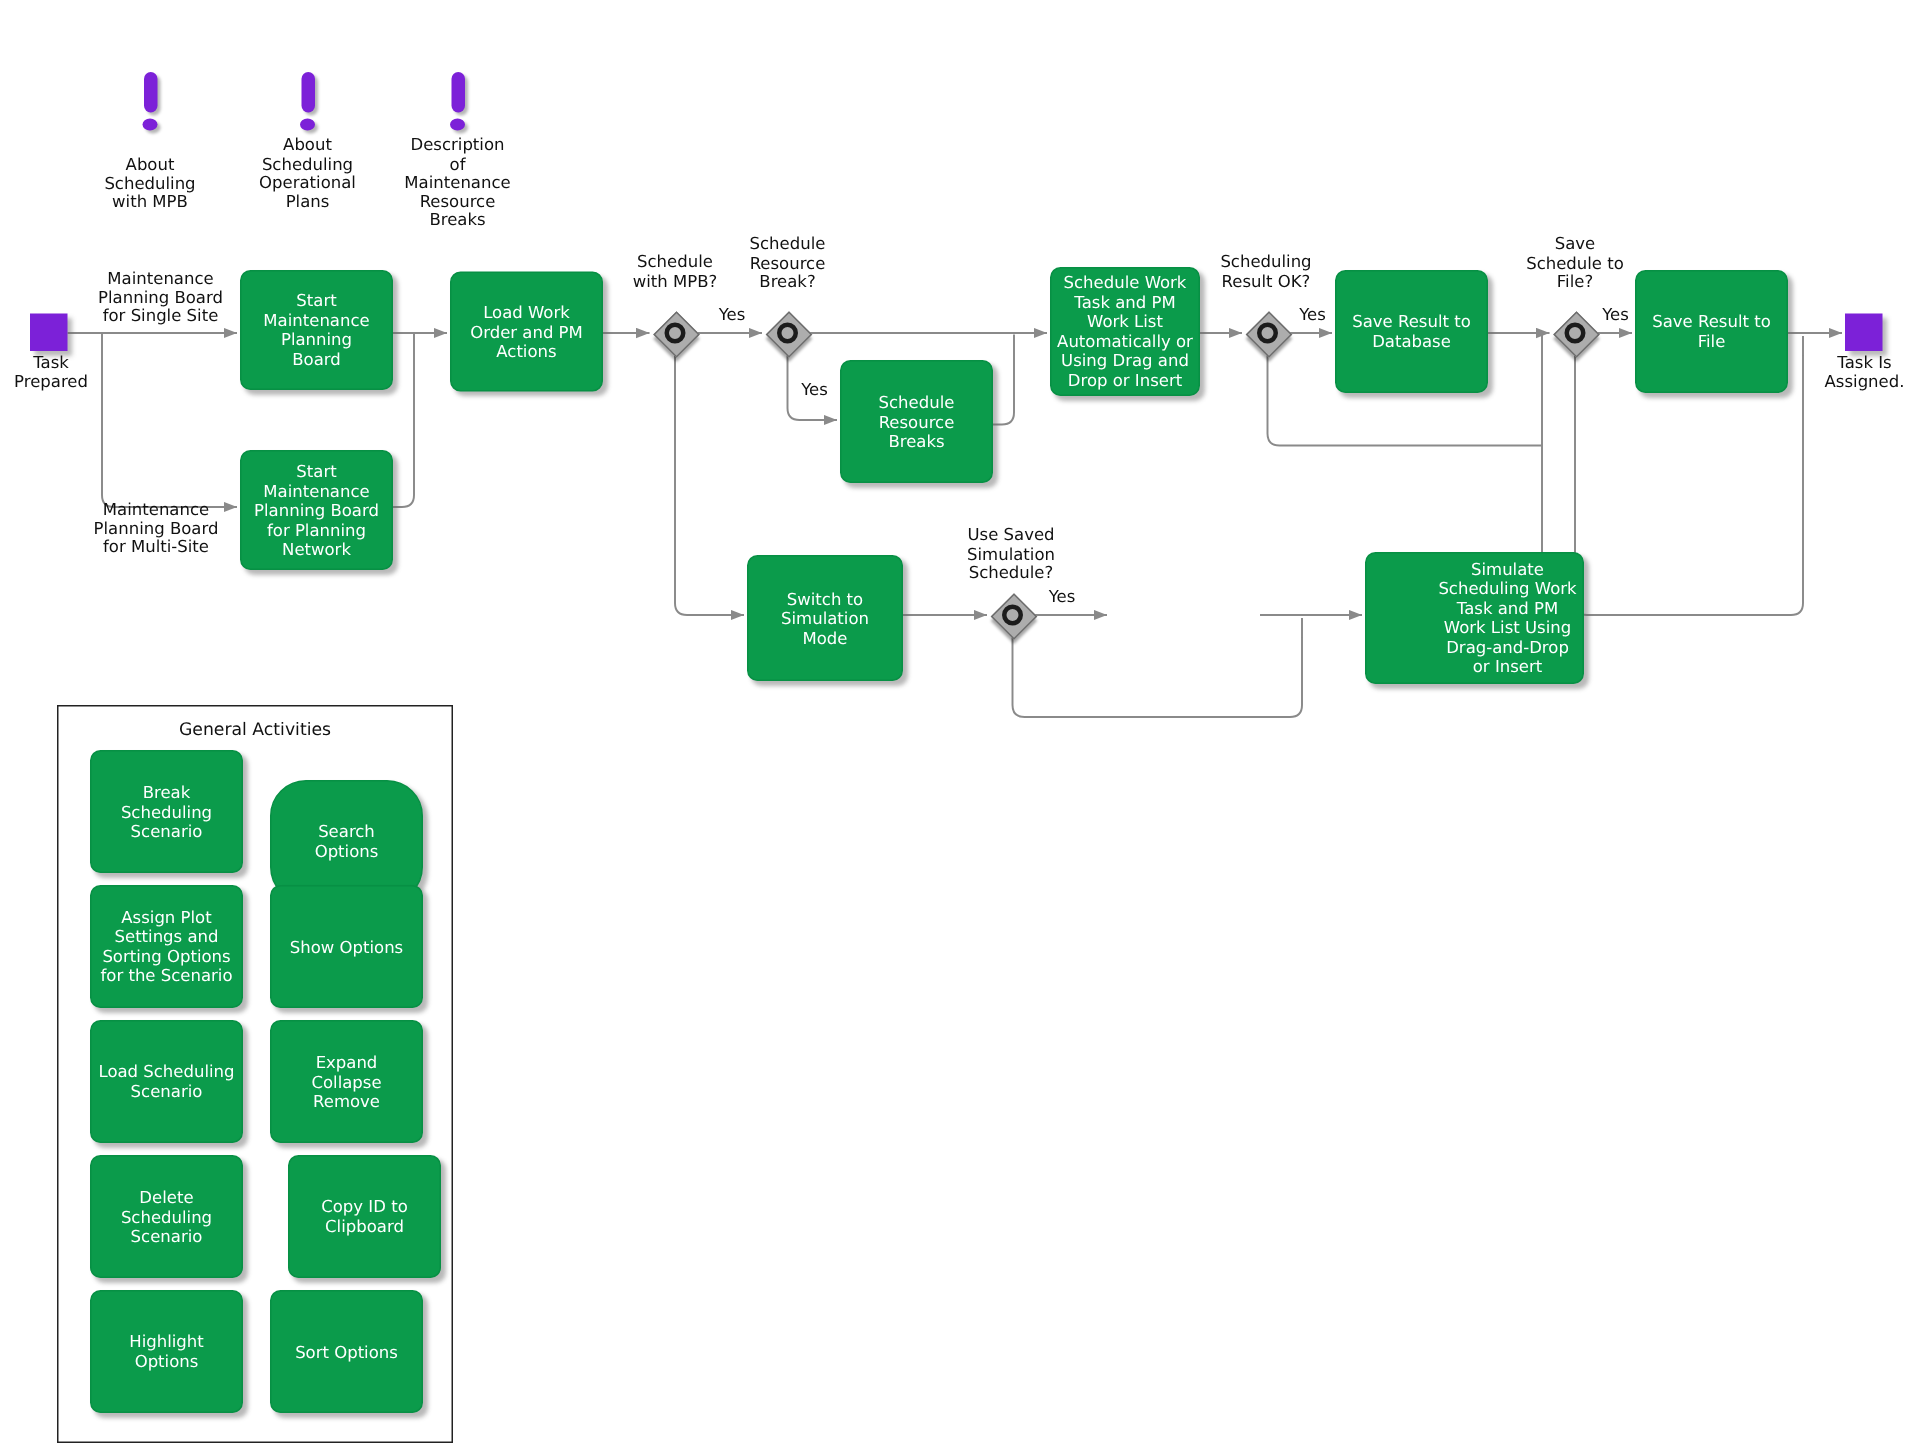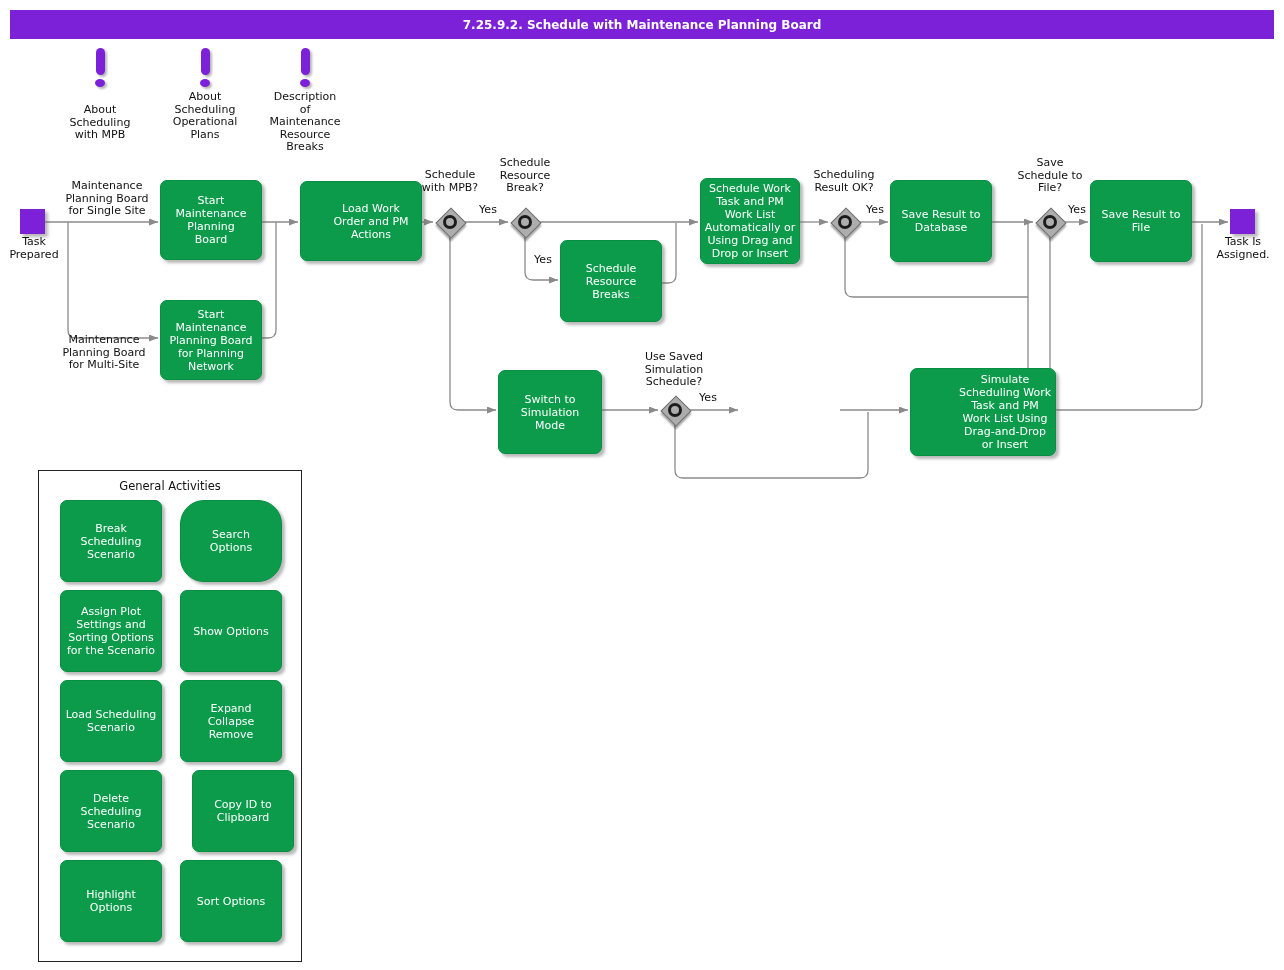--- a/index.html
+++ b/index.html
@@ -28,23 +28,20 @@
   .excl .dot{width:10px;height:8px;border-radius:50%;margin:4px auto 0 auto;}
   .panel{position:absolute;border:1px solid #222;background:#fff;z-index:2;}
   .panel-title{position:absolute;left:0;right:0;top:8px;text-align:center;
                font-size:11.5px;color:#111;}
 </style>
 </head>
 <body>
 
 <div class="stage">
 
-  <div class="titlebar" style="background:#7c21d8;">
-    <span>7.25.9.2. Schedule with Maintenance Planning Board</span>
-  </div>
 
   <svg class="wires" width="1284" height="970" viewBox="0 0 1284 970">
     <defs>
       <marker id="arr" markerUnits="userSpaceOnUse" markerWidth="10" markerHeight="8" viewBox="0 0 10 8" refX="9" refY="3.5" orient="auto">
         <path d="M0,0 L9,3.5 L0,7 Z" fill="#8a8a8a"></path>
       </marker>
     </defs>
     <g fill="none" stroke="#8a8a8a" stroke-width="1.3">
       <path d="M45,222 H158" marker-end="url(#arr)"></path>
       <path d="M68,222 V330 Q68,338 76,338 H158" marker-end="url(#arr)"></path>
@@ -115,21 +112,21 @@
 
   <div class="node act" style="left:160px;top:180px;width:100px;height:78px;">Start
 Maintenance
 Planning
 Board</div>
   <div class="node act" style="left:160px;top:300px;width:100px;height:78px;">Start
 Maintenance
 Planning Board
 for Planning
 Network</div>
-  <div class="node act" style="left:300px;top:181px;width:100px;height:78px;padding-left:20px;">Load Work
+  <div class="node act" style="left:300px;top:181px;width:100px;height:78px;">Load Work
 Order and PM
 Actions</div>
   <div class="node act" style="left:560px;top:240px;width:100px;height:80px;">Schedule
 Resource
 Breaks</div>
   <div class="node act" style="left:700px;top:178px;width:98px;height:84px;">Schedule Work
 Task and PM
 Work List
 Automatically or
 Using Drag and
@@ -191,21 +188,21 @@
   <div class="lbl" style="left:861px;top:204px;width:28px;">Yes</div>
   <div class="lbl" style="left:1063px;top:204px;width:28px;">Yes</div>
   <div class="lbl" style="left:694px;top:392px;width:28px;">Yes</div>
 
   <div class="panel" style="left:38px;top:470px;width:262px;height:490px;">
     <div class="panel-title">General Activities</div>
   </div>
   <div class="node act" style="left:60px;top:500px;width:100px;height:80px;">Break
 Scheduling
 Scenario</div>
-  <div class="node act" style="left:180px;top:500px;width:100px;height:80px;border-radius:24px;">Search
+  <div class="node act" style="left:180px;top:520px;width:100px;height:80px;border-radius:24px;">Search
 Options</div>
   <div class="node act" style="left:60px;top:590px;width:100px;height:80px;">Assign Plot
 Settings and
 Sorting Options
 for the Scenario</div>
   <div class="node act" style="left:180px;top:590px;width:100px;height:80px;">Show Options</div>
   <div class="node act" style="left:60px;top:680px;width:100px;height:80px;">Load Scheduling
 Scenario</div>
   <div class="node act" style="left:180px;top:680px;width:100px;height:80px;">Expand
 Collapse

